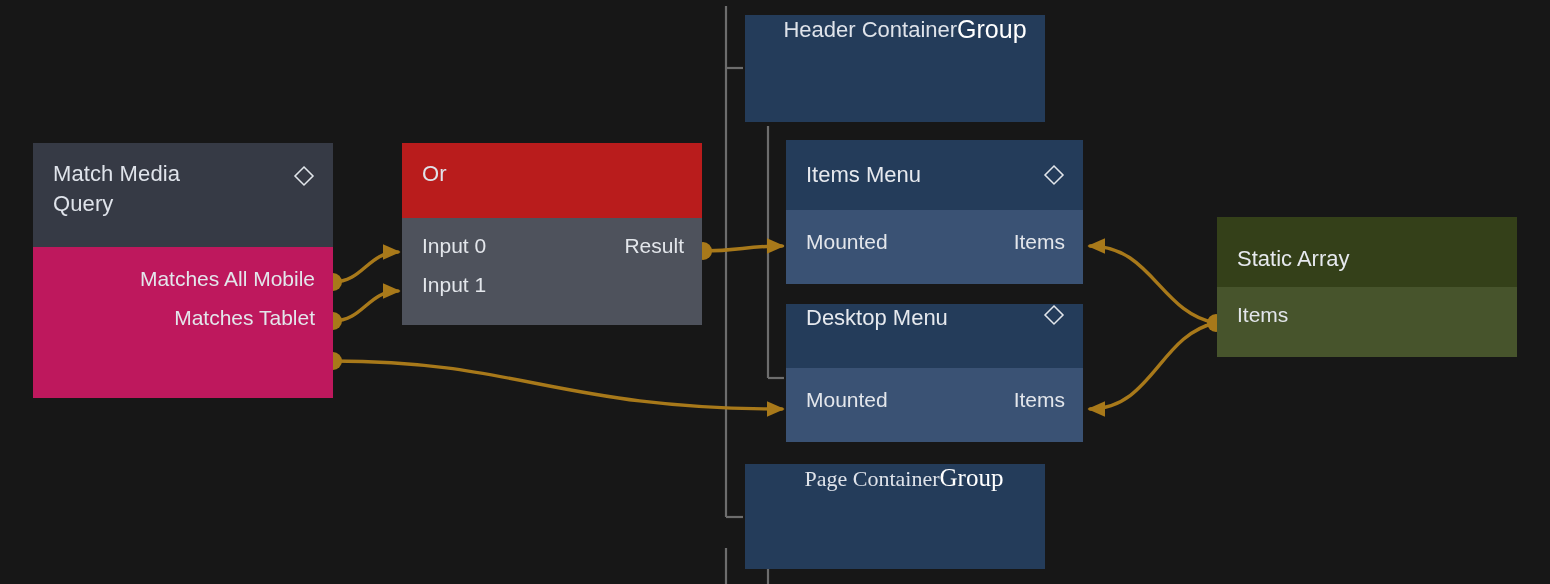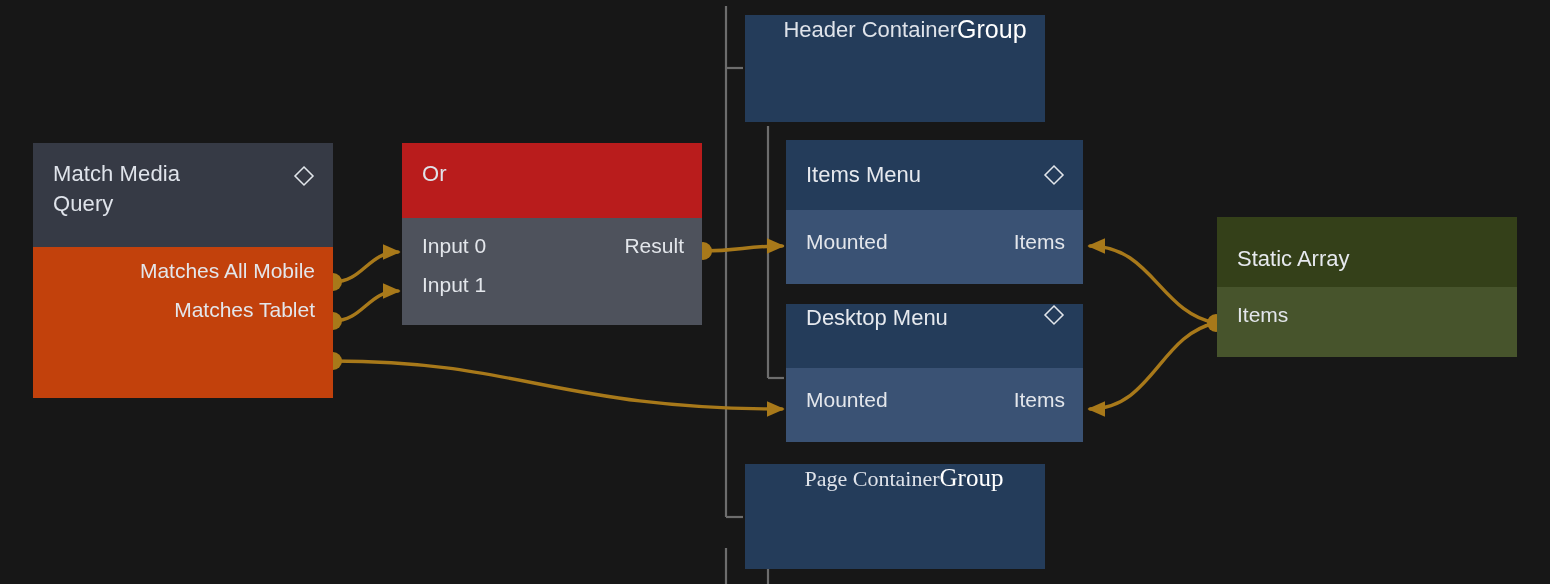--- a/index.html
+++ b/index.html
@@ -76,21 +76,21 @@
   }
   .port-label.out-right { margin-left: auto; }
   .port-label.in-left  { margin-right: auto; }
 
   
   #node-match-media {
     left: 33px; top: 143px;
     width: 300px; height: 263px;
   }
   #node-match-media .node-header { background: #363a45; height: 104px; }
-  #node-match-media .node-body   { background: #c2410c; height: 151px; padding-top: 4px; }
+  #node-match-media .node-body   { background: #be185d; height: 151px; padding-top: 12px; }
   #node-match-media .port-row { justify-content: flex-end; height: 39px; }
 
   
   #node-or {
     left: 402px; top: 143px;
     width: 300px; height: 182px;
   }
   #node-or .node-header { background: #b91c1c; height: 75px; }
   #node-or .node-body   { background: #4e525c; height: 107px; padding-top: 8px; }
 

